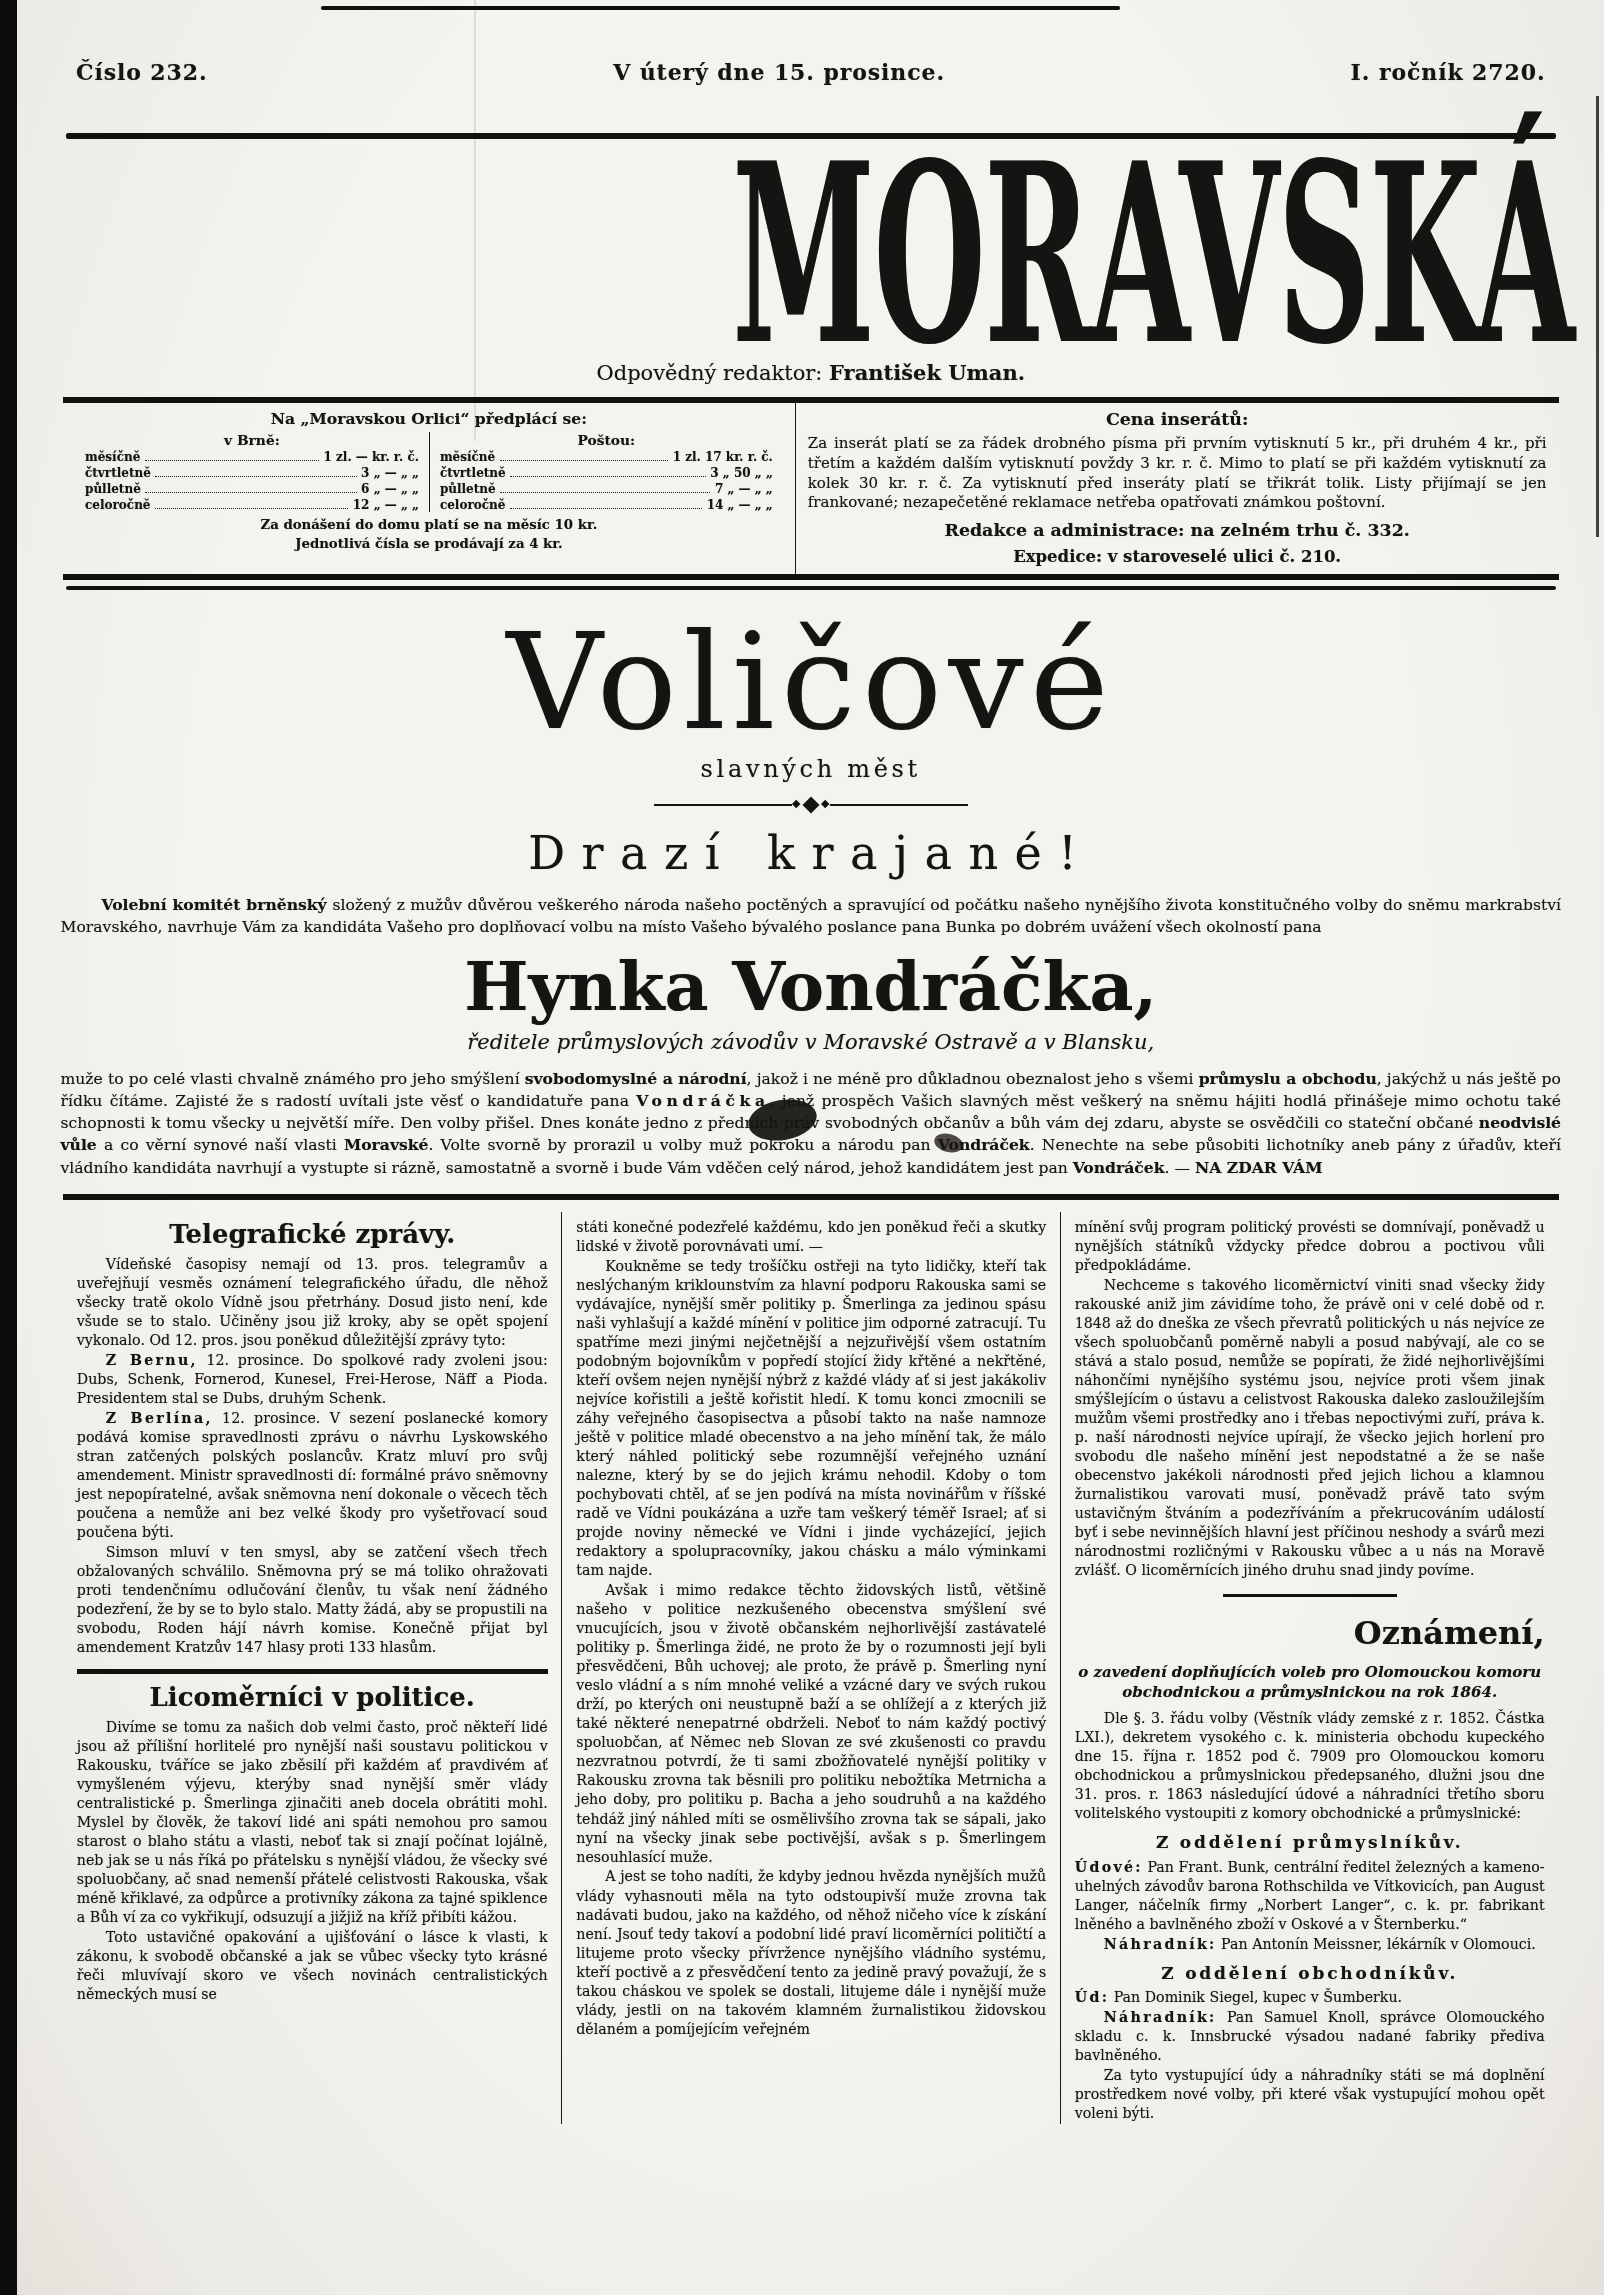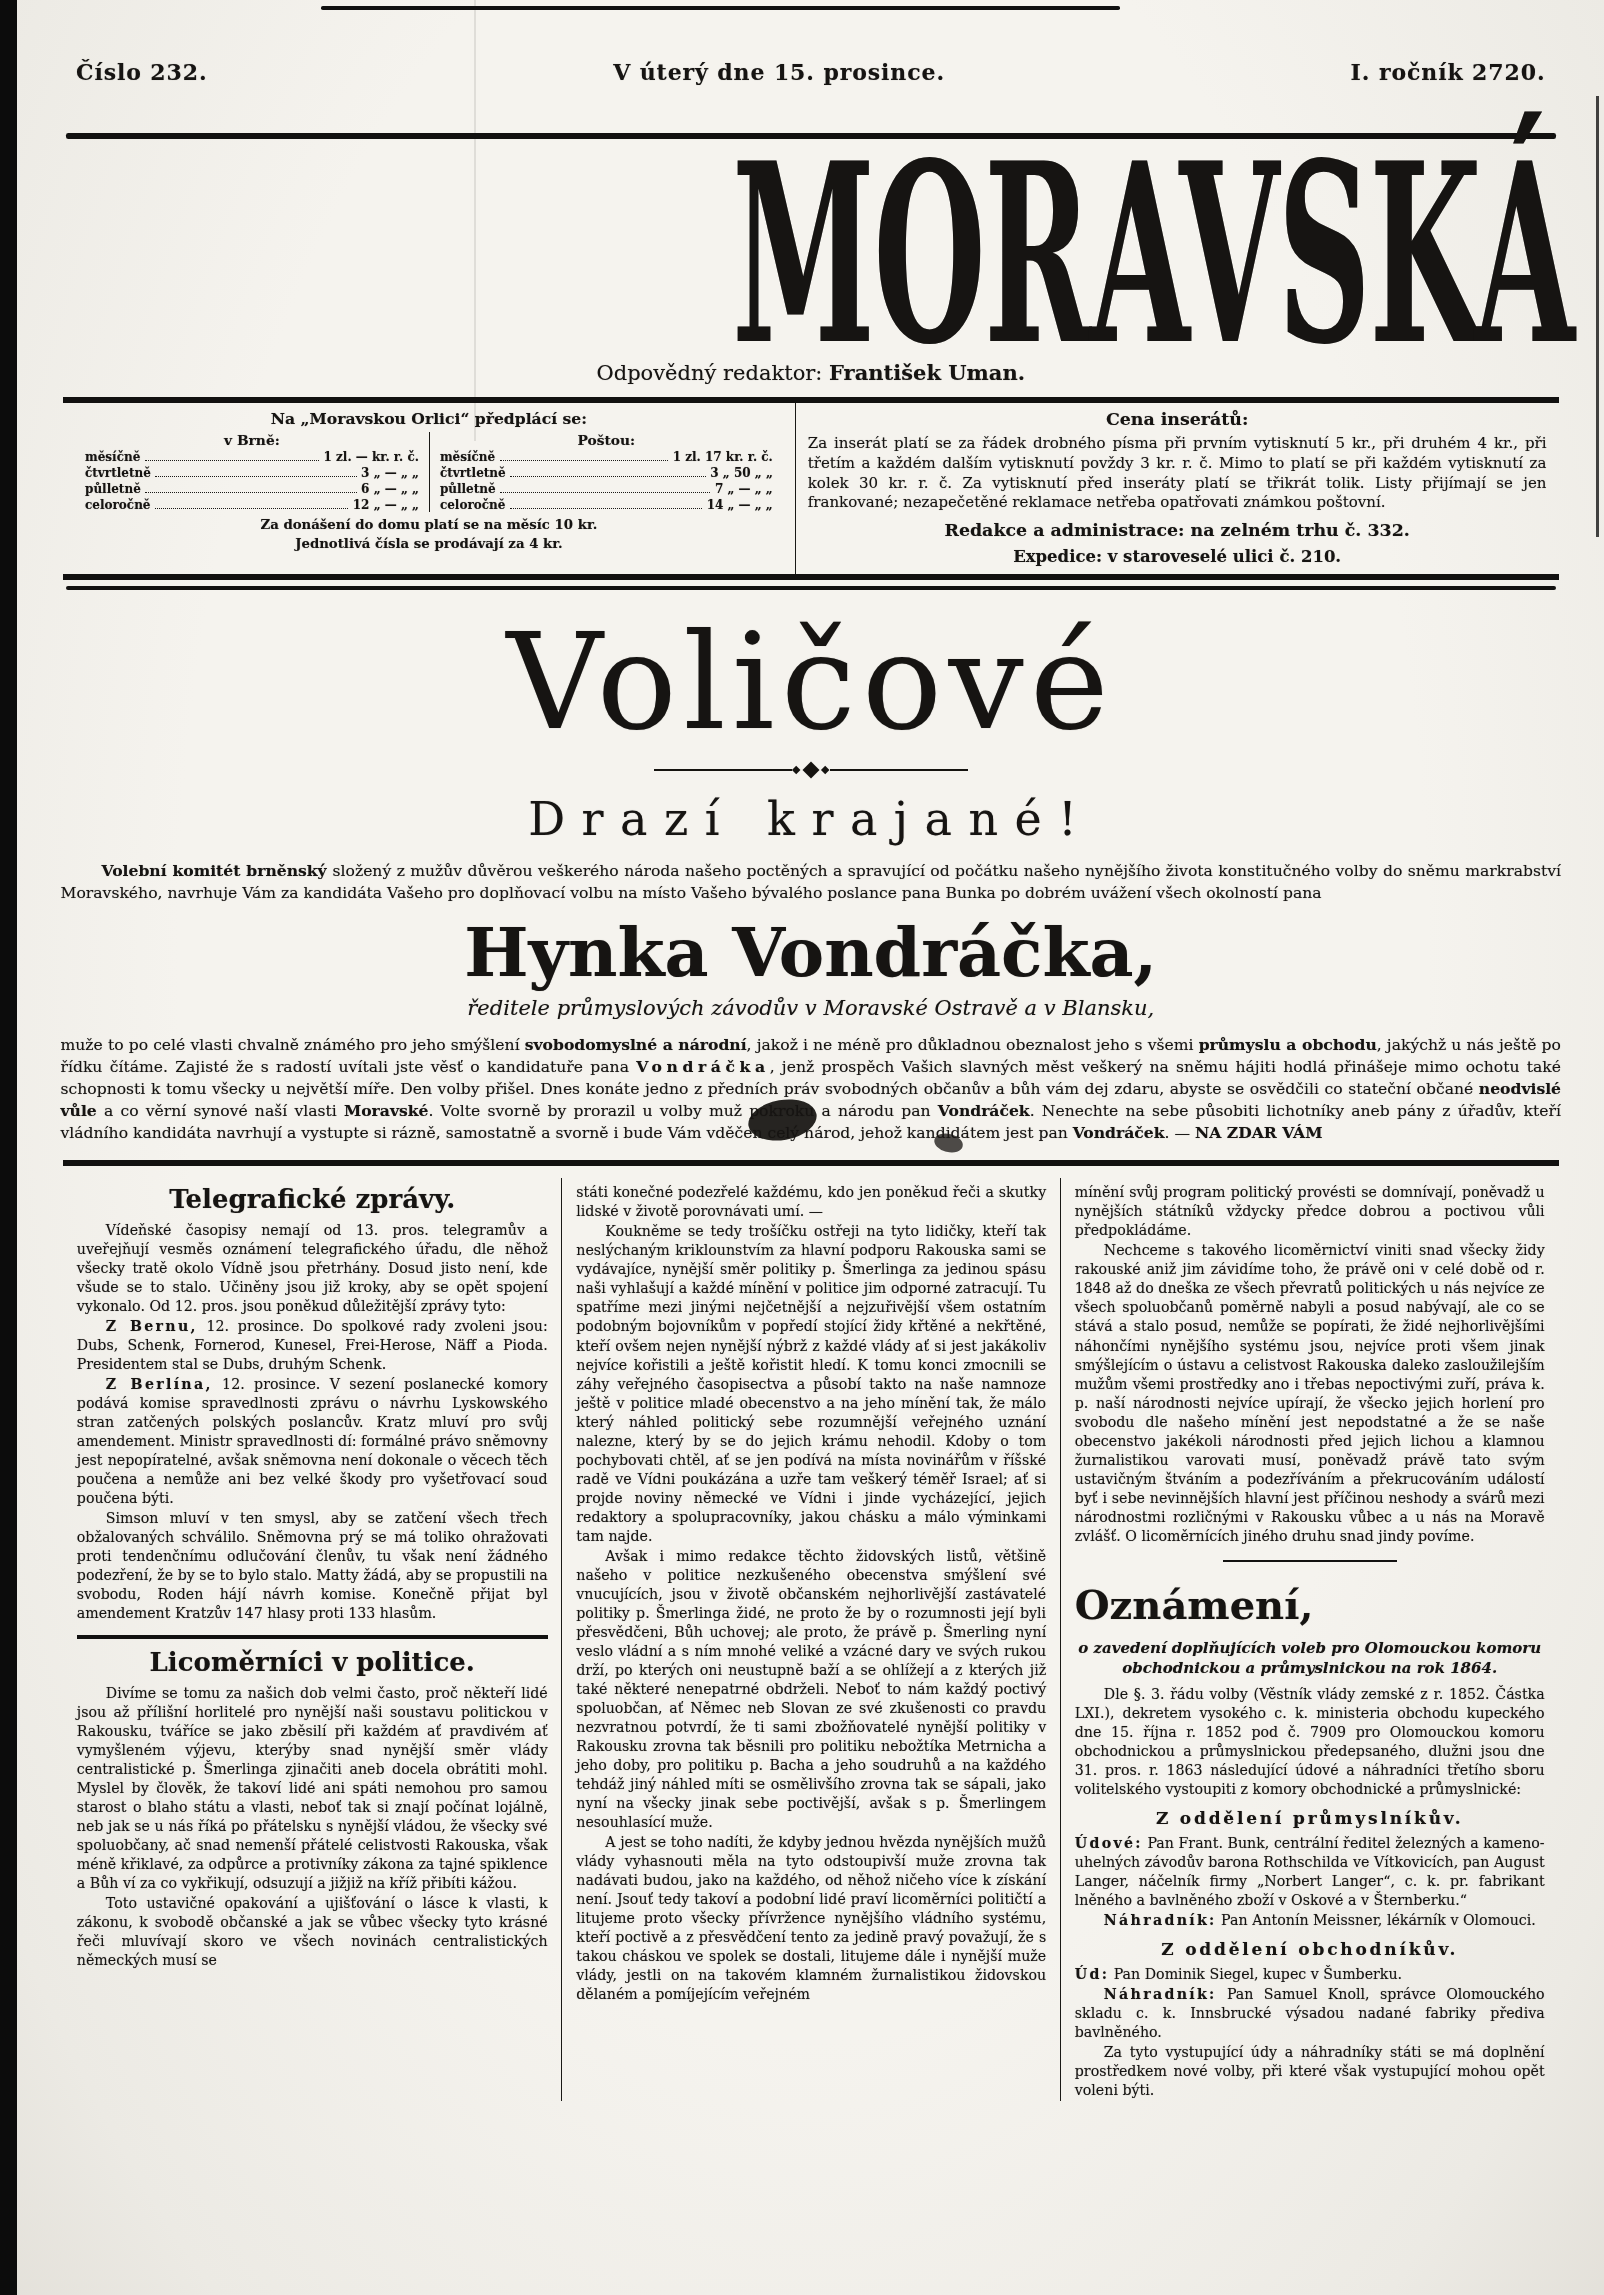--- a/index.html
+++ b/index.html
@@ -76,21 +76,21 @@
   .columns { display:flex; margin:12px 19px 0 19px; align-items:stretch; }
   .col { width:33.333%; padding:5.5px 13.8px 0 13.8px; font-size:14.2px; line-height:1.34; }
   .col + .col { border-left:1.8px solid #1a1916; }
   .col p { margin:0 0 0.9px 0; text-align:justify; }
   .col p.ind { text-indent:29px; }
   .col-heading { text-align:center; font-weight:bold; font-size:26px; margin:2.8px 0 7.3px 0; line-height:1.05; }
   .col-heading.second { margin-top:10px; }
   .col-subrule { height:4.1px; background:#121110; margin:12px 0 0 0; }
   .col-subrule.centered { width:174px; height:2.8px; margin:13.8px auto 0 auto; }
   .col-subhead { text-align:center; font-weight:bold; font-size:17px; margin:8.3px 0 3.7px 0; letter-spacing:2.8px; }
-  .oznameni-title { text-align:left; font-weight:bold; font-size:40px; margin:15.6px 0 6.4px 0; }
+  .oznameni-title { text-align:right; font-weight:bold; font-size:32px; margin:15.6px 0 6.4px 0; }
   .oznameni-sub { text-align:center; font-style:italic; font-weight:bold; font-size:15px; line-height:1.35; margin-bottom:6.4px; }
   .lead-sp { font-weight:bold; letter-spacing:2.3px; }
 </style>
 </head>
 <body>
 
 <div class="page ink">
 
   <div class="edge-left"></div>
   <div class="edge-topline"></div>
@@ -177,20 +177,21 @@
         <div class="ads-title">Cena inserátů:</div>
         <div class="ads-body">Za inserát platí se za řádek drobného písma při prvním vytisknutí 5 kr., při druhém 4 kr., při třetím a každém dalším vytisknutí povždy 3 kr. r. č. Mimo to platí se při každém vytisknutí za kolek 30 kr. r. č. Za vytisknutí před inseráty platí se třikrát tolik. Listy přijímají se jen frankované; nezapečetěné reklamace netřeba opatřovati známkou poštovní.</div>
         <div class="ads-line1">Redakce a administrace: na zelném trhu č. 332.</div>
         <div class="ads-line2">Expedice: v staroveselé ulici č. 210.</div>
       </div>
 
     </div>
     <div class="rule-heavy short"></div>
 
     <div class="big-title">Voličové</div>
+    <div class="big-sub1">slavných měst</div>
 
     <div class="ornament">
       <span class="orn-line"></span>
       <span class="orn-diamond small"></span>
       <span class="orn-diamond"></span>
       <span class="orn-diamond small"></span>
       <span class="orn-line"></span>
     </div>
 
     <div class="salutation">Drazí krajané!</div>

